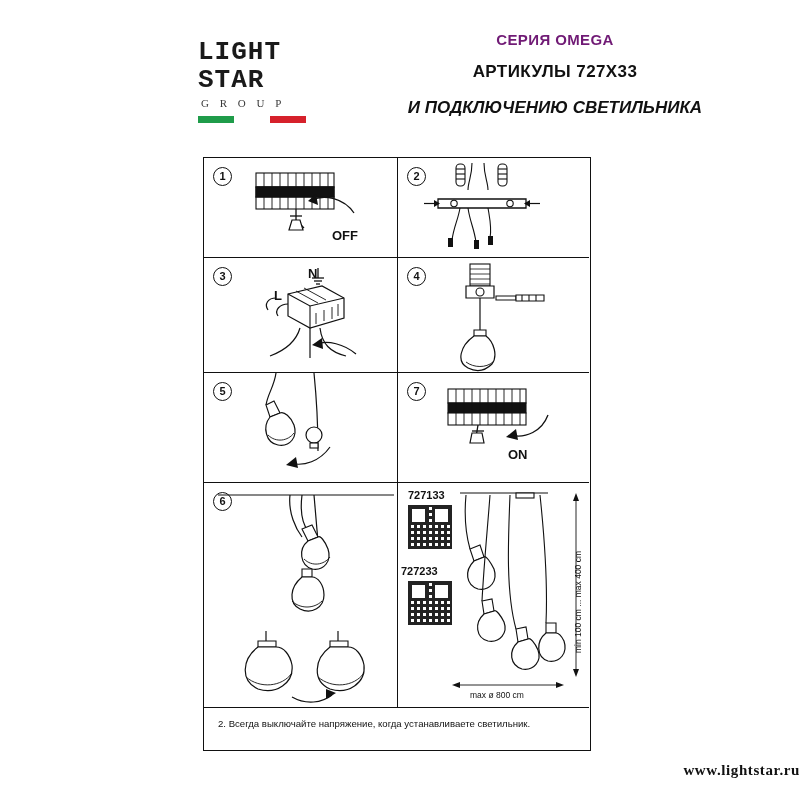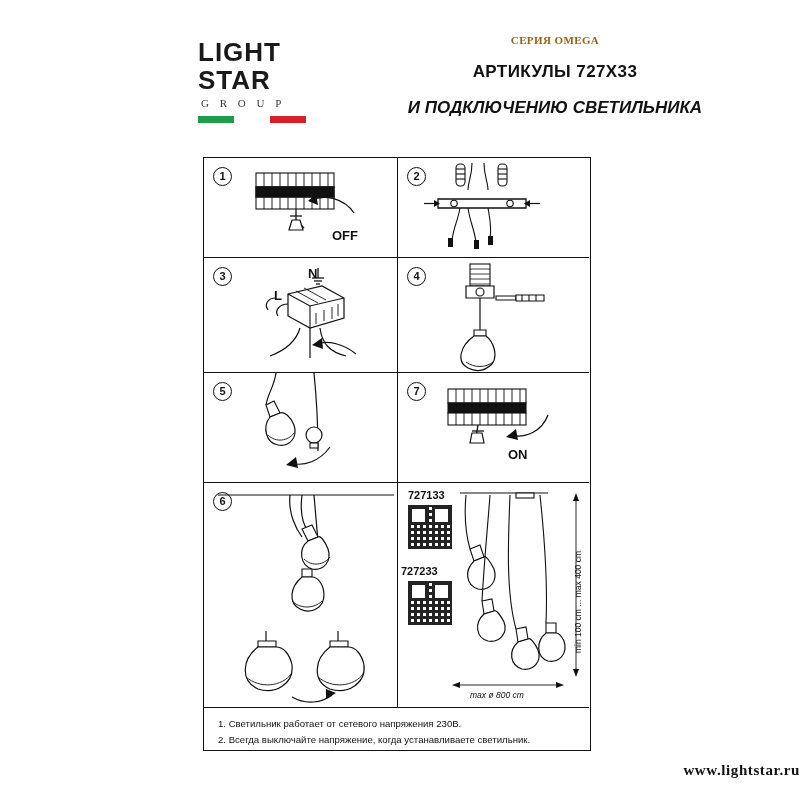--- a/index.html
+++ b/index.html
@@ -23,21 +23,21 @@
     width: 800px; height: 115px;
   }
   .logo {
     position: absolute;
     left: 198px; top: 18px;
     width: 108px; height: 92px;
   }
   .logo-text {
     position: absolute;
     left: 0; top: 2px;
-    font-family: Liberation Sans, sans-serif;
+    font-family: Liberation Mono, monospace;
     font-size: 26px;
     font-weight: bold;
     letter-spacing: 1px;
     color: #1a1a1a;
     line-height: 28px;
   }
   .logo-sub {
     position: absolute;
     left: 3px; top: 61px;
     font-family: "Liberation Serif", serif;
@@ -56,26 +56,25 @@
   .lb-w { background: #ffffff; }
   .lb-r { background: #d6212b; }
 
   .title-block {
     position: absolute;
     left: 320px; top: 10px;
     width: 470px;
     text-align: center;
   }
   .t-series {
-    font-size: 11px;
-    font-weight: bold;
-    color: #a16207;
+    font-size: 15px;
+    font-weight: bold;
+    color: #701a75;
     letter-spacing: .4px;
     line-height: 24px;
-    font-family: Liberation Serif, serif;
   }
   .t-art {
     font-size: 17px;
     font-weight: bold;
     color: #111;
     letter-spacing: .4px;
     line-height: 24px;
     margin-top: 8px;
   }
   .t-instr {
@@ -482,26 +481,25 @@
           <path d="M 175 18 L 181 18 L 178 10 Z" fill="#111" stroke="none"></path>
           <path d="M 175 186 L 181 186 L 178 194 Z" fill="#111" stroke="none"></path>
 
           <line x1="58" y1="202" x2="162" y2="202" stroke-width="0.9"></line>
           <path d="M 62 199 L 62 205 L 54 202 Z" fill="#111" stroke="none"></path>
           <path d="M 158 199 L 158 205 L 166 202 Z" fill="#111" stroke="none"></path>
         </g>
       </svg>
 
       <div class="dim-v" style="left:175px; top:170px;">min 100 cm ... max 400 cm</div>
-      <div class="dim-h" style="left:72px; top:207px;font-style:italic;">max ø 800 cm</div>
+      <div class="dim-h" style="left:72px; top:207px;">max ø 800 cm</div>
     </div>
 
     <div class="cell no-r no-b" style="left:0; top:550px; width:385px; height:41px;">
       <div class="notes">
-        <div class="note">1. Светильник работает от сетевого напряжения 230В.</div>
         <div class="note">2. Всегда выключайте напряжение, когда устанавливаете светильник.</div>
       </div>
     </div>
 
   </div>
 
   <div class="footer">
     <div class="footer-url">www.lightstar.ru</div>
   </div>
 

